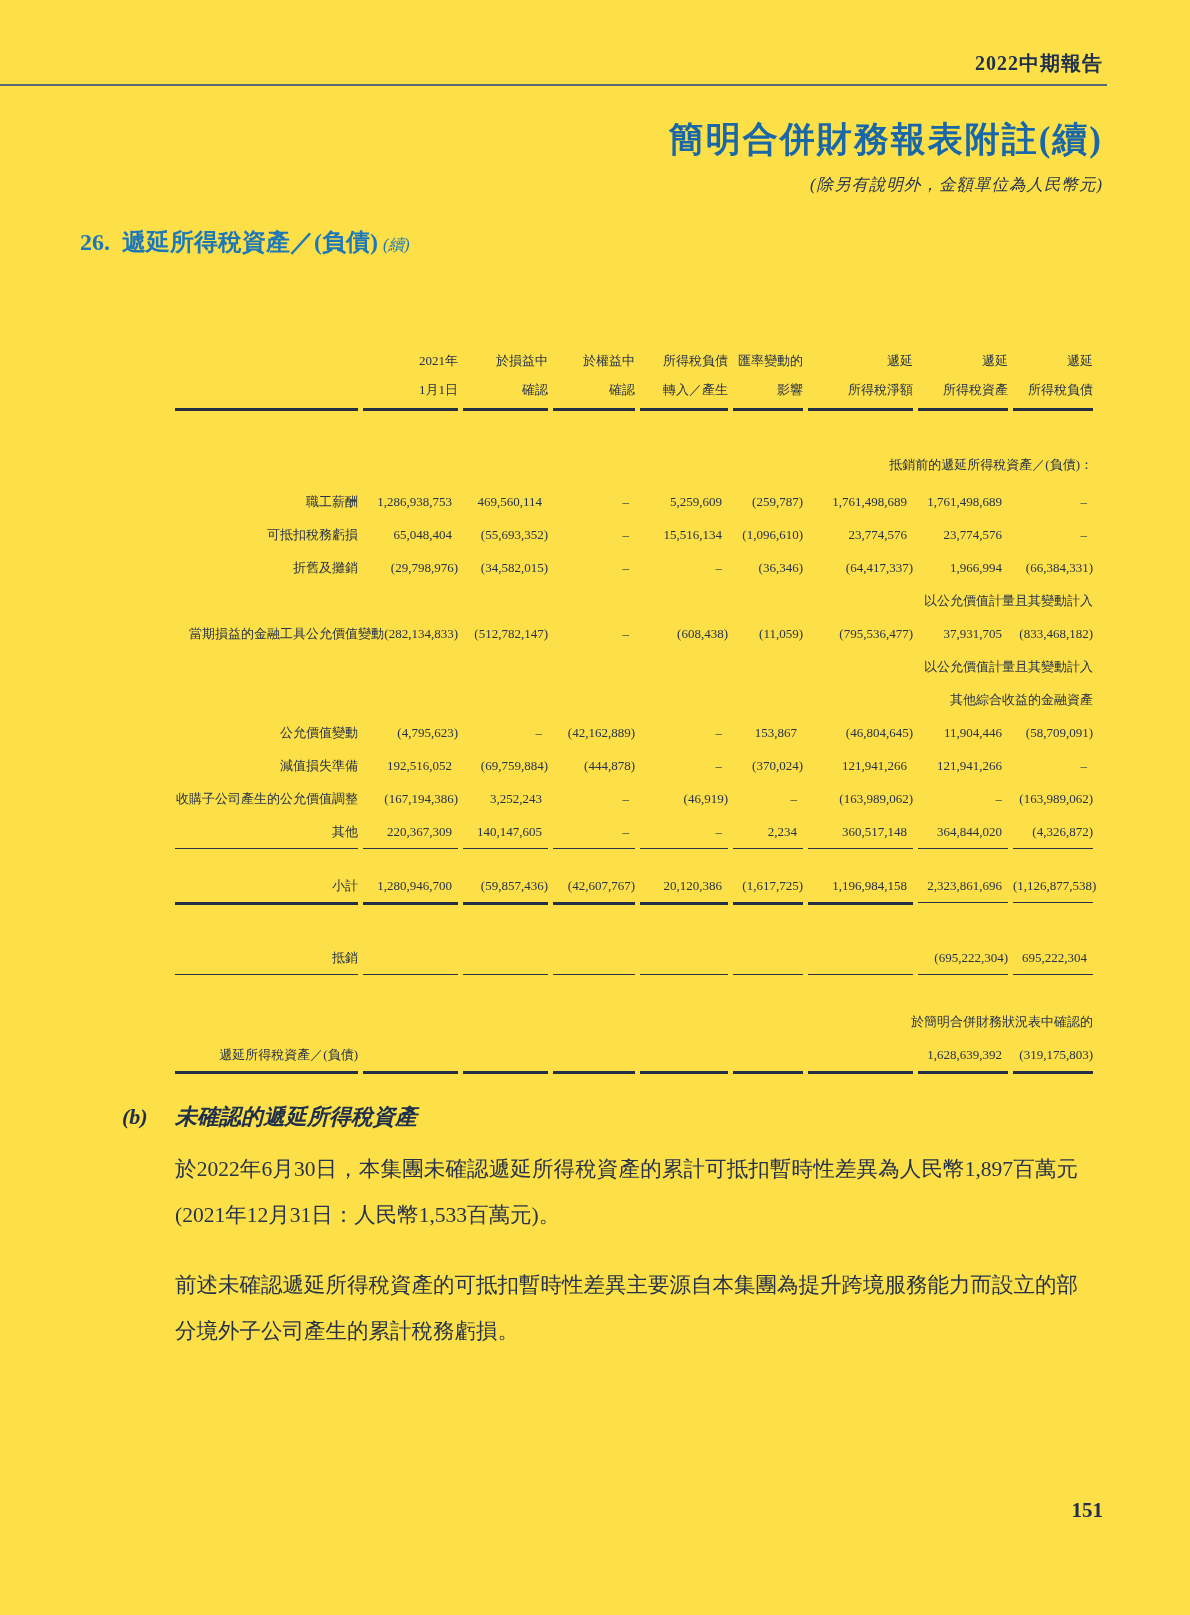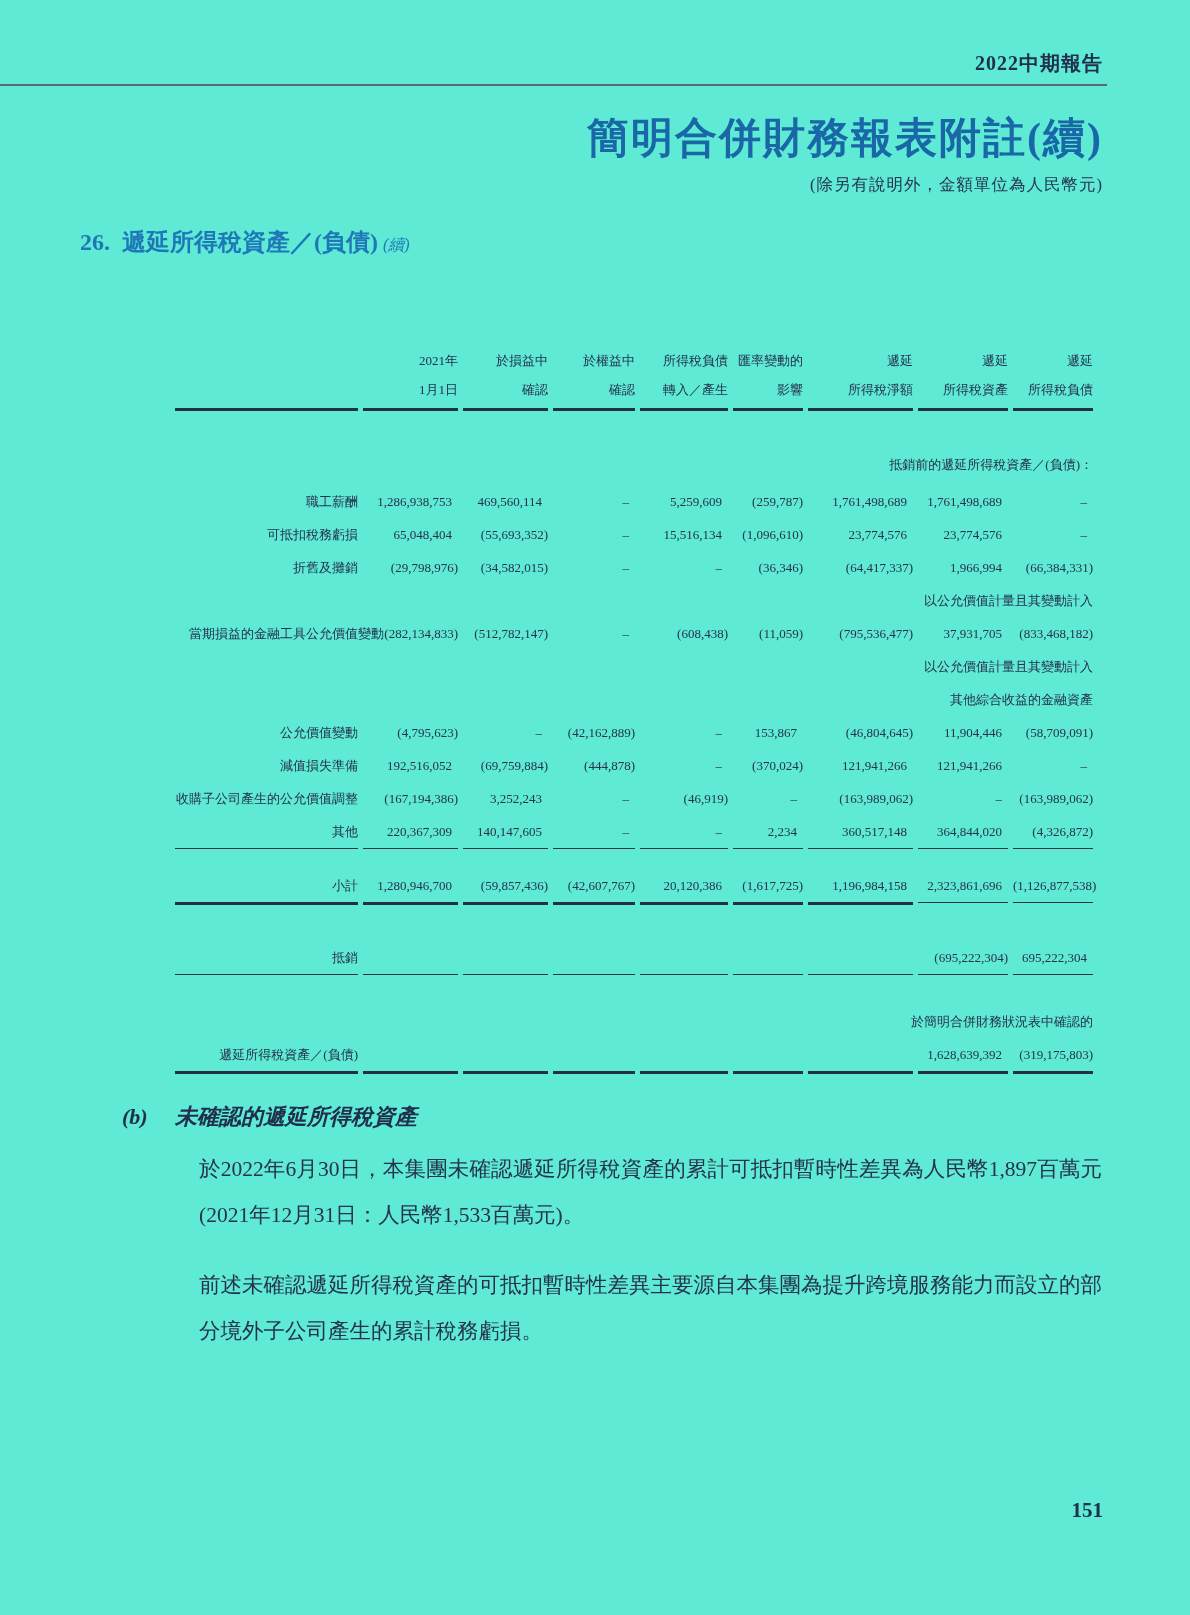--- a/index.html
+++ b/index.html
@@ -1,31 +1,31 @@
 <!DOCTYPE html>
 <html><head>
 <meta charset="utf-8">
 <style>
   html,body{margin:0;padding:0;}
   .page{
     position:relative;
     width:1190px;
     height:1615px;
-    background:#5eead4;
+    background:#fde047;
     font-family:"Liberation Serif","DejaVu Serif",serif;
     color:#2a3448;
     overflow:hidden;
   }
   .abs{position:absolute;}
 
   
   .report-label{top:50px;right:87px;font-size:20px;font-weight:bold;color:#20304c;letter-spacing:1px;}
   .top-rule{top:84px;left:0;width:1107px;height:2px;background:#5a6878;}
-  .doc-title{top:110px;right:87px;font-size:42px;font-weight:bold;color:#1a67a8;letter-spacing:2px;}
-  .doc-note{top:174px;right:87px;font-size:16.5px;color:#273450;letter-spacing:1px;}
+  .doc-title{top:116px;right:87px;font-size:35px;font-weight:bold;color:#1a67a8;letter-spacing:2px;}
+  .doc-note{top:174px;right:87px;font-size:16.5px;font-style:italic;color:#273450;letter-spacing:1px;}
 
   
   .sec26{top:226px;left:80px;font-size:24px;font-weight:bold;color:#1e78b8;white-space:nowrap;}
   .sec26 .sec-num{display:inline-block;width:42px;}
   .sec-cont{font-size:16px;font-style:italic;font-weight:normal;margin-left:5px;}
   .sub-head{left:122px;white-space:nowrap;color:#20304c;}
   .sub-a{top:266px;font-size:20px;}
   .sub-b{top:1102px;font-size:22px;}
   .sub-head .sub-label{display:inline-block;width:53px;font-style:italic;font-weight:bold;}
   .sub-head .sub-title{font-style:italic;font-weight:bold;}
@@ -45,21 +45,21 @@
   .section-row{margin-top:37px;margin-bottom:4px;}
   .rule-thin .c{border-bottom:1.5px solid #2a3448;}
   .subtotal-row{margin-top:20px;}
   .bb-thick{border-bottom:3.5px solid #232f45;}
   .bb-thin{border-bottom:1.5px solid #2a3448;}
   .offset-row{margin-top:36px;}
   .pre-final-row{margin-top:30px;}
   .final-row .c{border-bottom:3px solid #232f45;}
 
   
-  .para{left:175px;width:903px;font-size:21.5px;line-height:46px;text-align:justify;color:#26324a;margin-left:24px;}
+  .para{left:175px;width:903px;font-size:21.5px;line-height:46px;text-align:justify;color:#26324a;}
   .para-1{top:1146px;}
   .para-2{top:1262px;}
 
   .page-number{top:1486px;right:87px;font-size:21px;font-weight:bold;color:#20304c;margin-top:12px;}
 </style>
 </head>
 <body>
 
 <div class="page">
 

